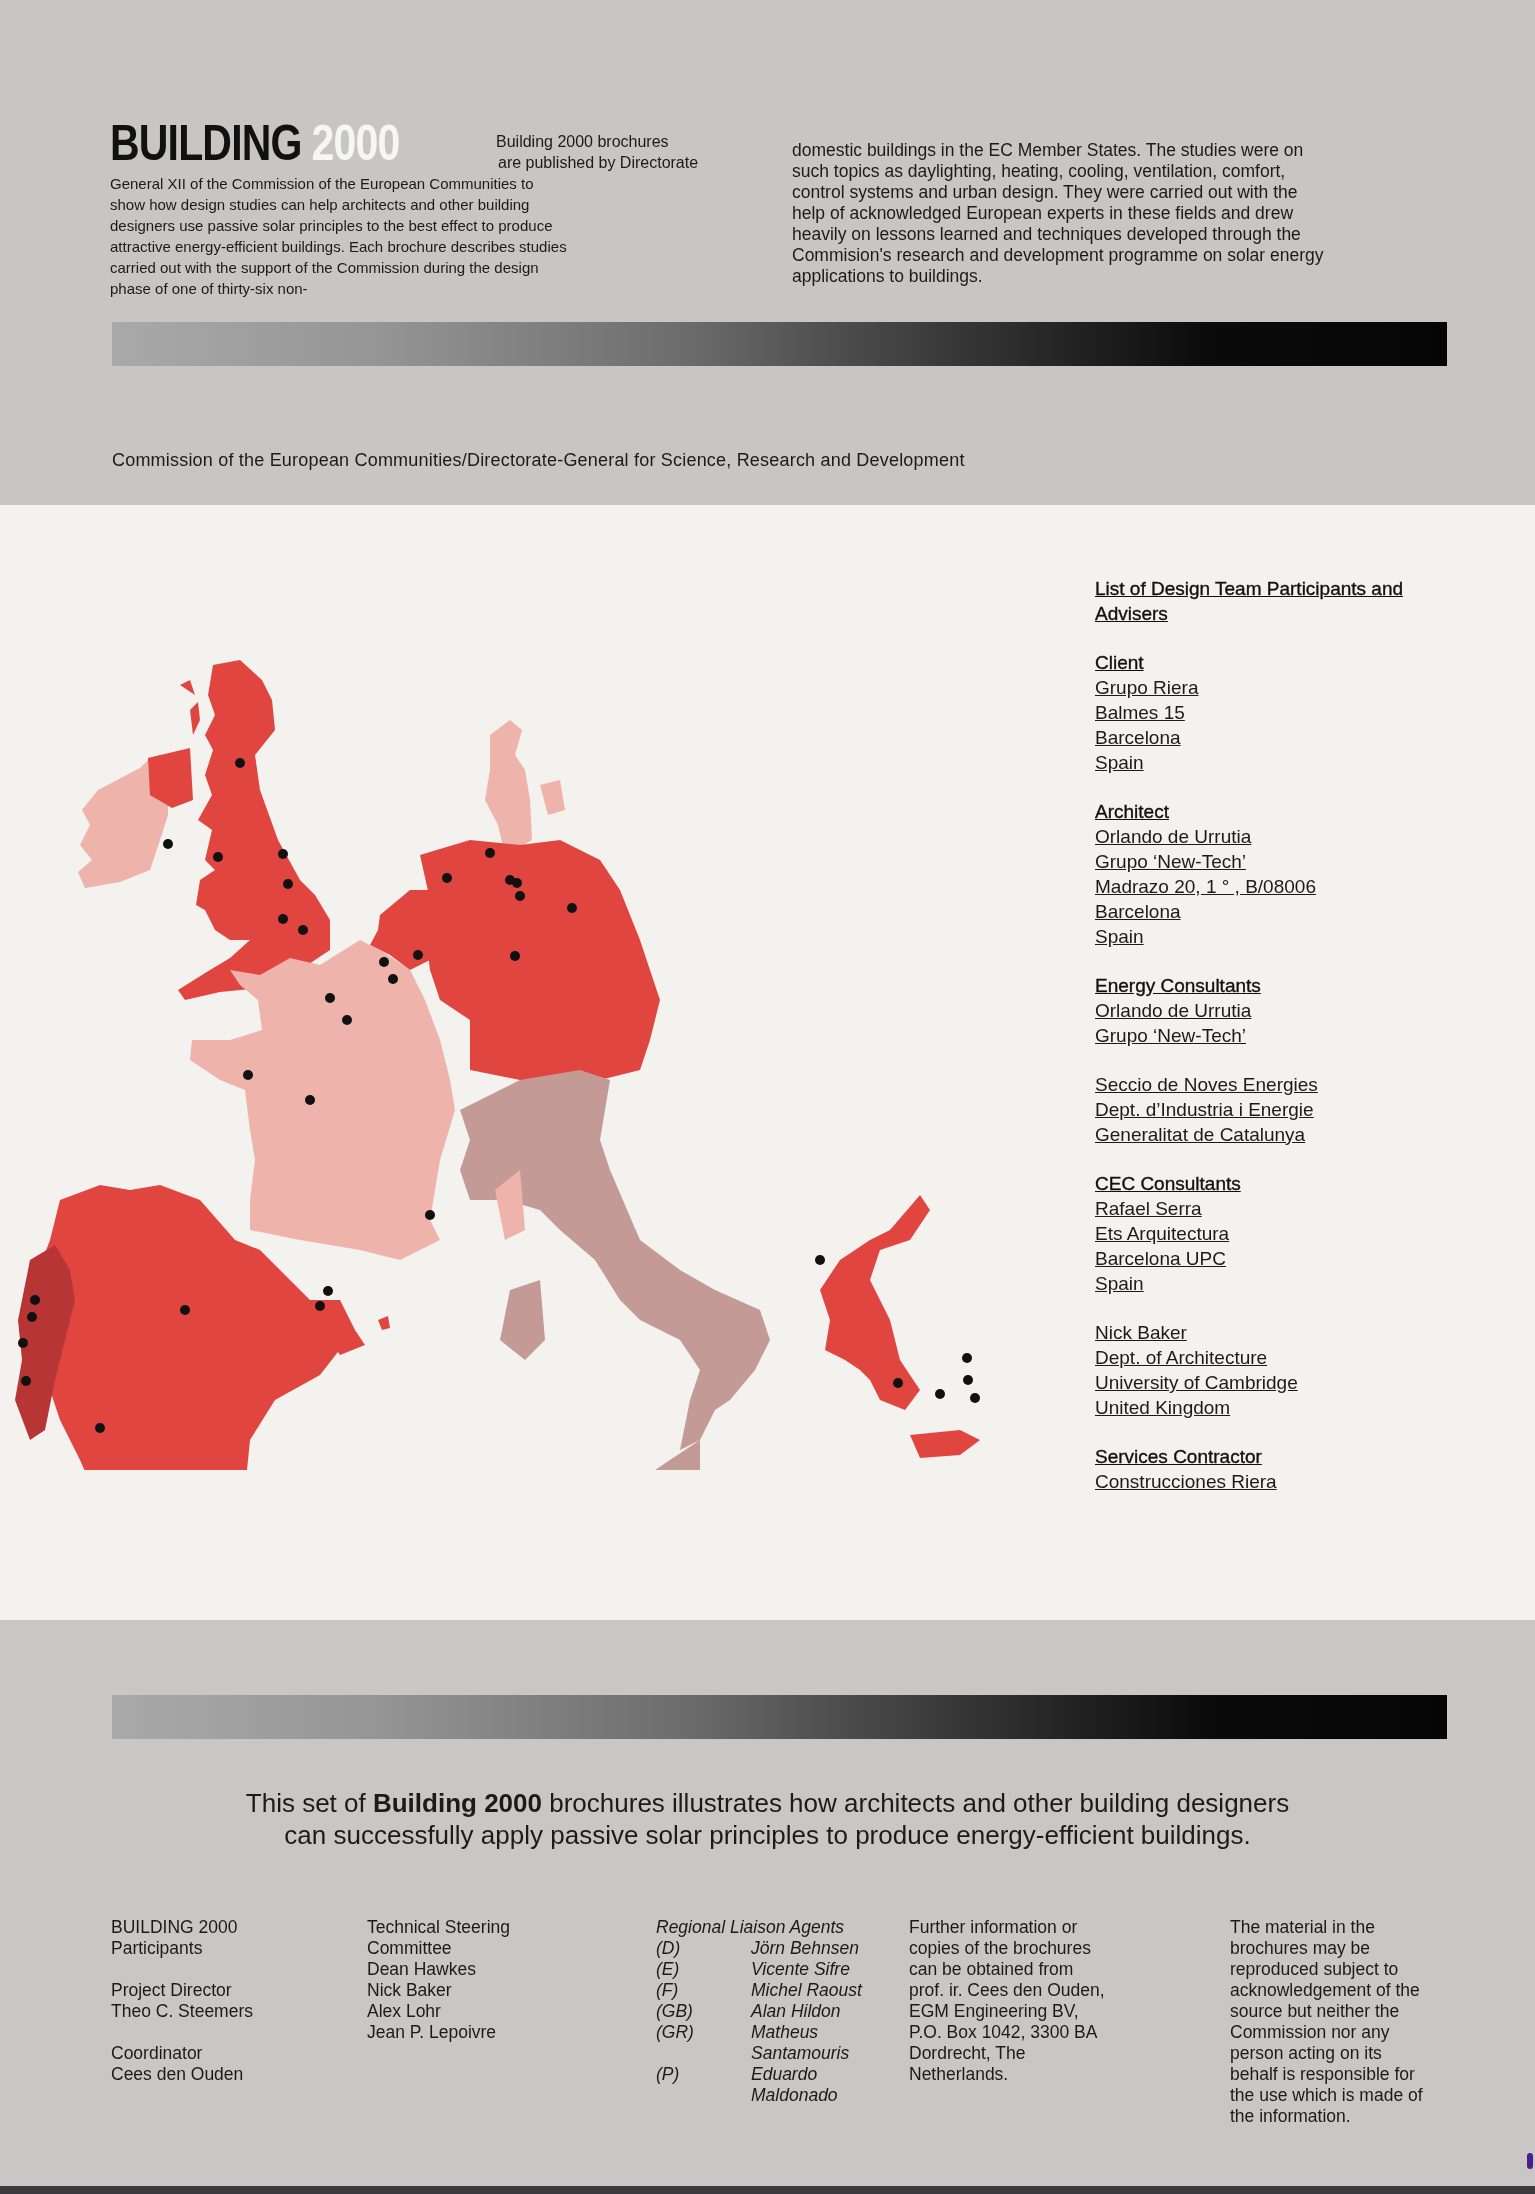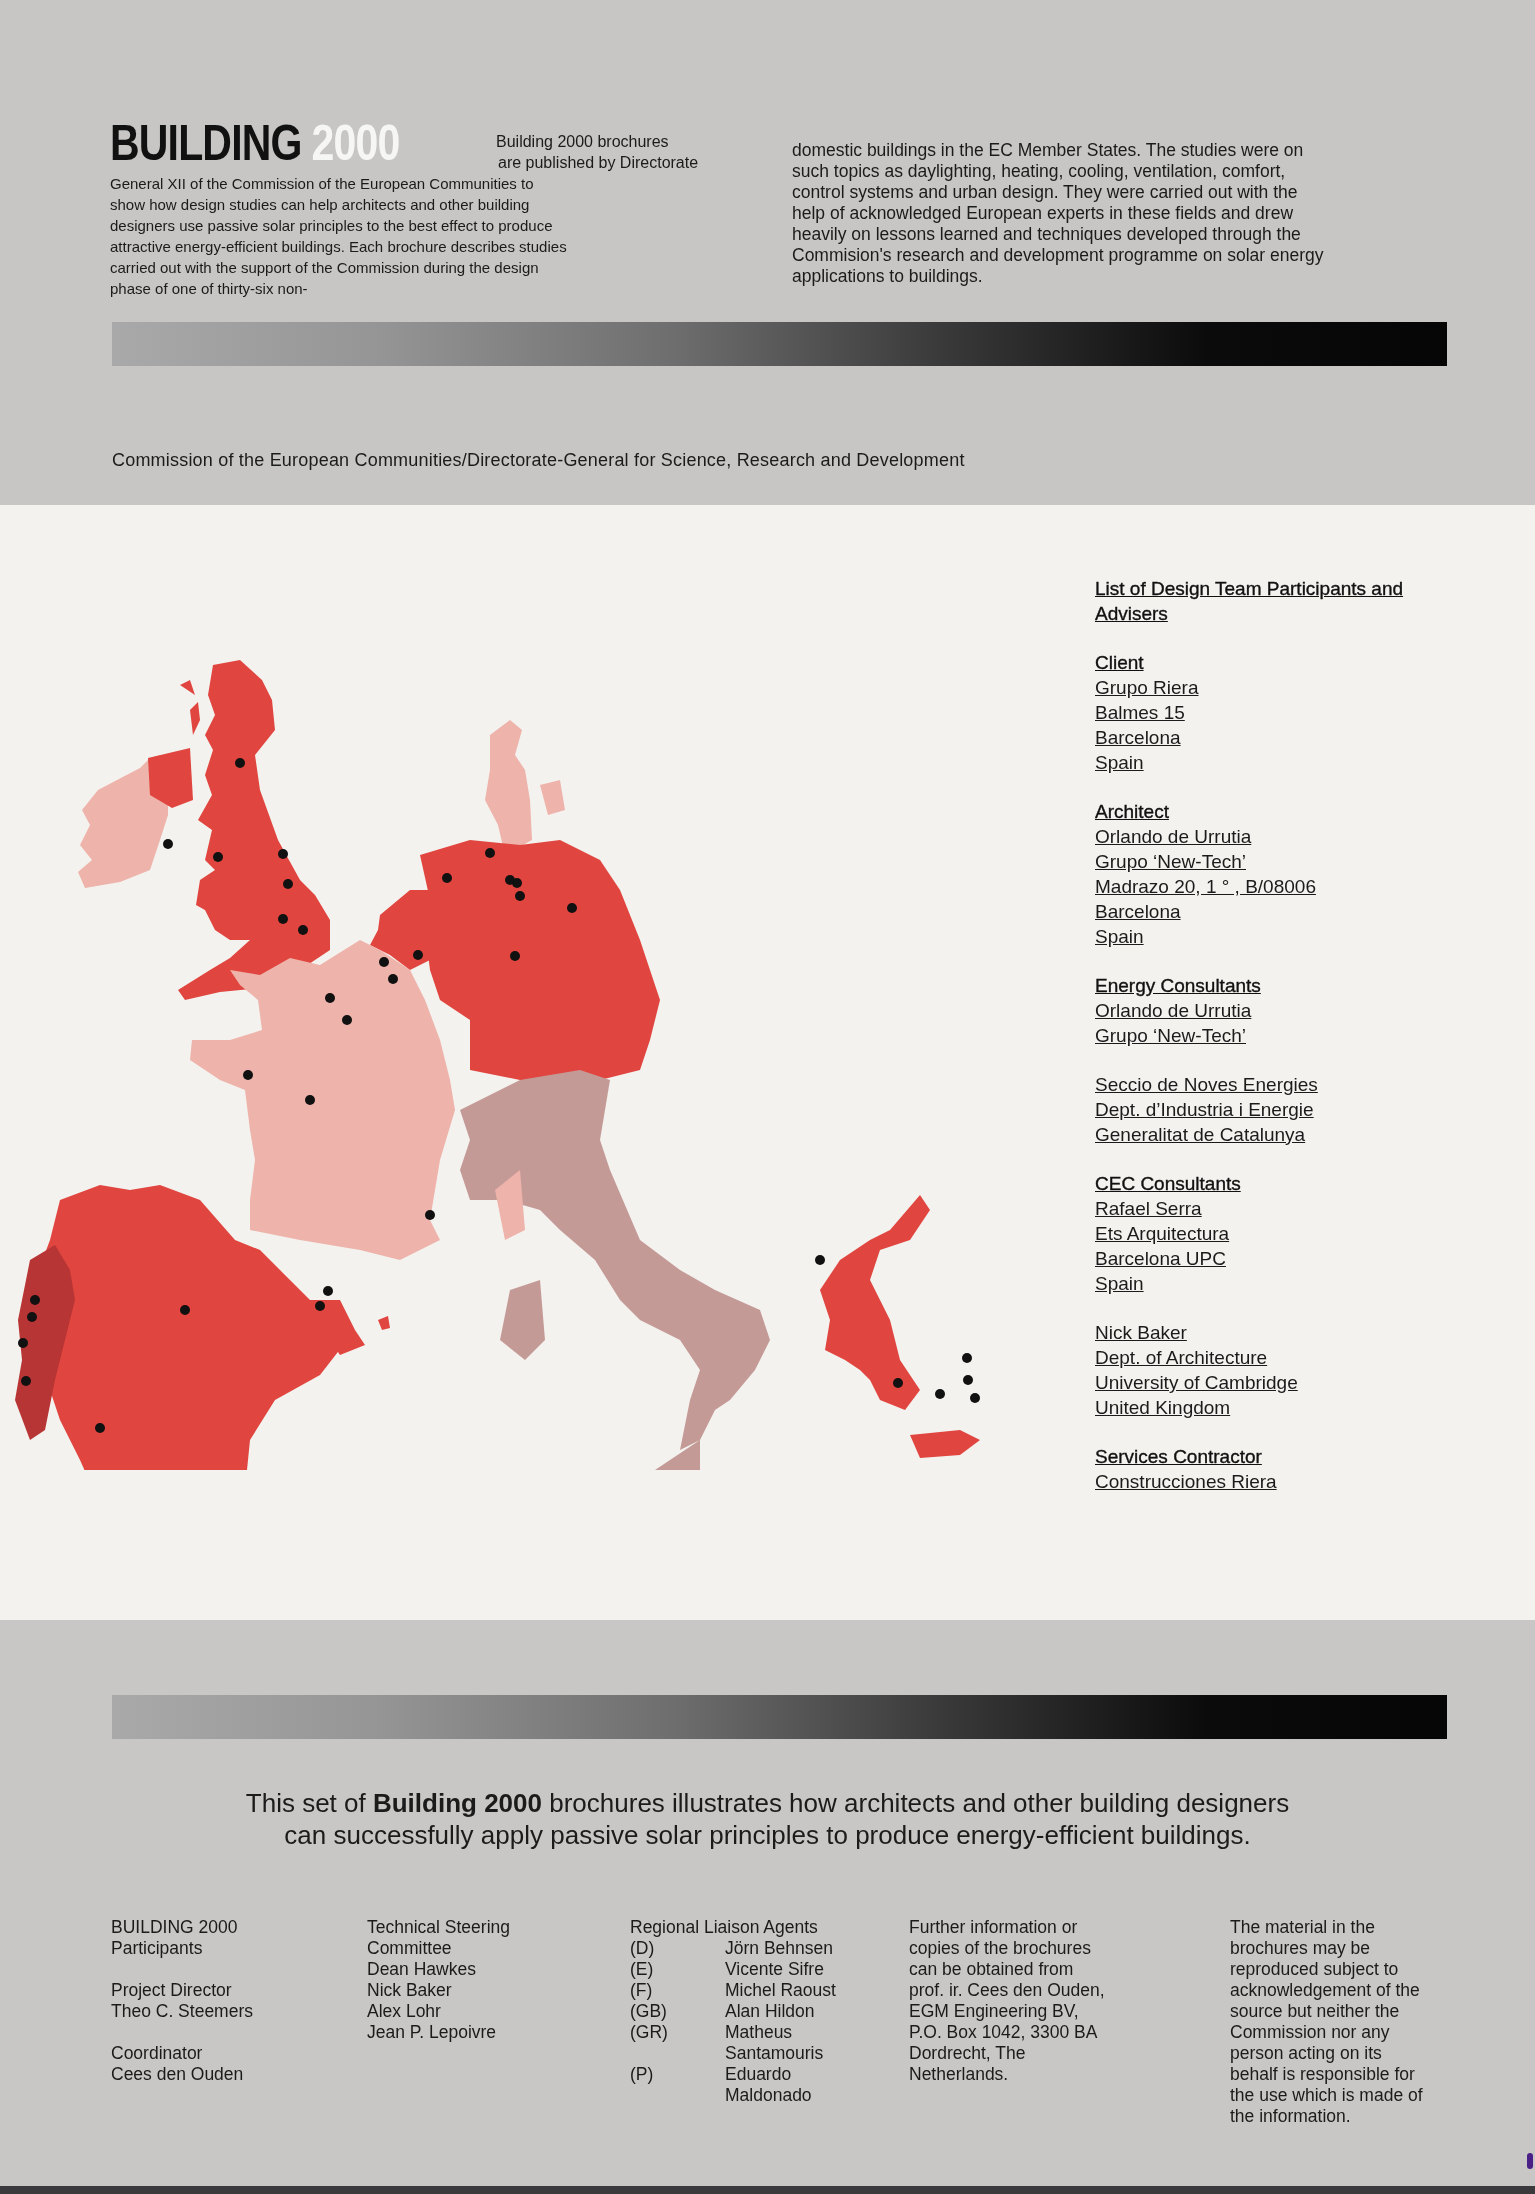--- a/index.html
+++ b/index.html
@@ -39,21 +39,21 @@
   .map { position: absolute; left: 0; top: 640px; width: 1060px; height: 830px; }
 
   .tagline { position: absolute; left: 0; top: 1787px; width: 1535px; text-align: center; font-size: 26px; line-height: 32px; }
   .tagline b { font-weight: 700; }
 
   .foot-col { position: absolute; top: 1917px; font-size: 17.5px; line-height: 21px; }
   .foot-col p { margin: 0; white-space: nowrap; }
   .foot-col .gap { height: 21px; }
   .col-participants { left: 111px; }
   .col-committee { left: 367px; }
-  .col-agents { left: 630px; }
+  .col-agents { left: 656px; font-style: italic; }
   .col-agents .row { display: flex; }
   .col-agents .code { width: 95px; }
   .col-further { left: 909px; }
   .col-legal { left: 1230px; }
   .ink-mark { position: absolute; left: 1527px; top: 2153px; width: 6px; height: 16px; border-radius: 3px; background: #4a1f86; }
 </style>
 </head>
 <body>
 
 <div class="top-band"></div>

